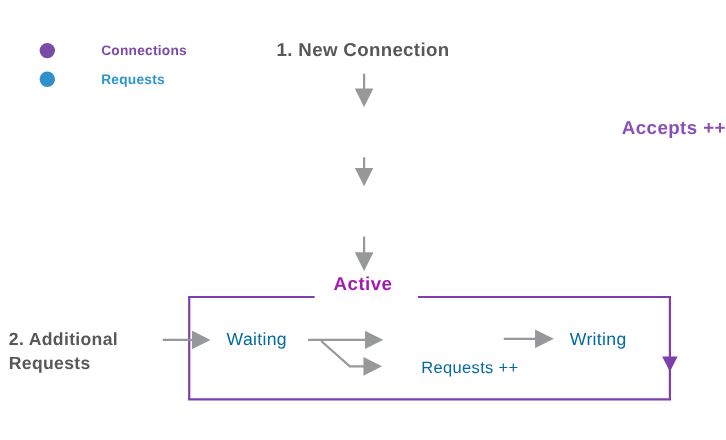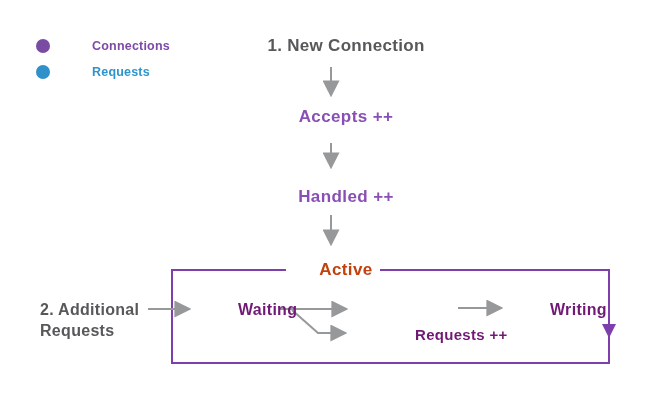--- a/index.html
+++ b/index.html
@@ -1,45 +1,45 @@
 <!DOCTYPE html>
 <html><head>
 <meta charset="utf-8">
 <style>
   html,body{margin:0;padding:0;background:#ffffff;}
   .canvas{
     position:relative;width:660px;height:400px;background:#ffffff;overflow:hidden;
     font-family:"Liberation Sans","DejaVu Sans",sans-serif;
   }
   .arrow-layer{position:absolute;left:0;top:0;width:660px;height:400px;}
-  .abs{position:absolute;white-space:nowrap;padding-left:32px;}
+  .abs{position:absolute;white-space:nowrap;}
 
   
   .legend{position:absolute;left:36px;top:38px;}
   .legend-row{display:flex;align-items:center;height:16px;margin-bottom:10px;gap:35px;}
   .dot{width:14px;height:14px;border-radius:50%;margin-right:7px;flex:0 0 auto;}
   .dot-purple{background:#7a4ba3;}
   .dot-blue{background:#3090c9;}
   .legend-label{font-size:12.5px;font-weight:bold;letter-spacing:.2px;}
   .legend-label.purple{color:#7d4aa8;}
   .legend-label.blue{color:#2d95ce;}
 
   
   .heading{color:#58585b;font-weight:bold;font-size:17px;letter-spacing:.3px;}
   .title1{left:0;right:0;top:36px;text-align:center;}
   .title2{left:8px;top:299px;width:160px;text-align:left;font-size:16px;line-height:21px;white-space:normal;}
 
   
   .stage{color:#8a4fb5;font-size:17px;font-weight:600;letter-spacing:.4px;text-align:center;left:0;right:0;}
-  .stage-accepts{top:107px;}
+  .stage-accepts{top:107px;text-align:right;}
   .stage-handled{top:187px;}
-  .active-label{top:260px;color:#c2410c;}
+  .active-label{top:249px;color:#a21caf;}
 
   
-  .state{color:#701a75;font-size:16px;font-weight:700;letter-spacing:.3px;}
+  .state{color:#0369a1;font-size:16px;font-weight:400;letter-spacing:.3px;}
   .state-waiting{left:206px;top:301px;}
   .state-reading{left:375px;top:300px;}
   .state-writing{left:518px;top:301px;}
   .state-requests{left:383px;top:326px;font-size:15px;}
 </style>
 </head>
 <body>
 
 <div class="canvas">
 
@@ -72,21 +72,20 @@
     <div class="legend-row">
       <span class="dot dot-blue"></span>
       <span class="legend-label blue">Requests</span>
     </div>
   </div>
 
   <div class="abs heading title1">1. New Connection</div>
 
   <div class="abs stage stage-accepts">Accepts ++</div>
 
-  <div class="abs stage stage-handled">Handled ++</div>
 
   <div class="abs stage active-label">Active</div>
 
   <div class="abs heading title2">
     <div>2. Additional</div>
     <div>Requests</div>
   </div>
 
   <div class="abs state state-waiting">Waiting</div>
 

